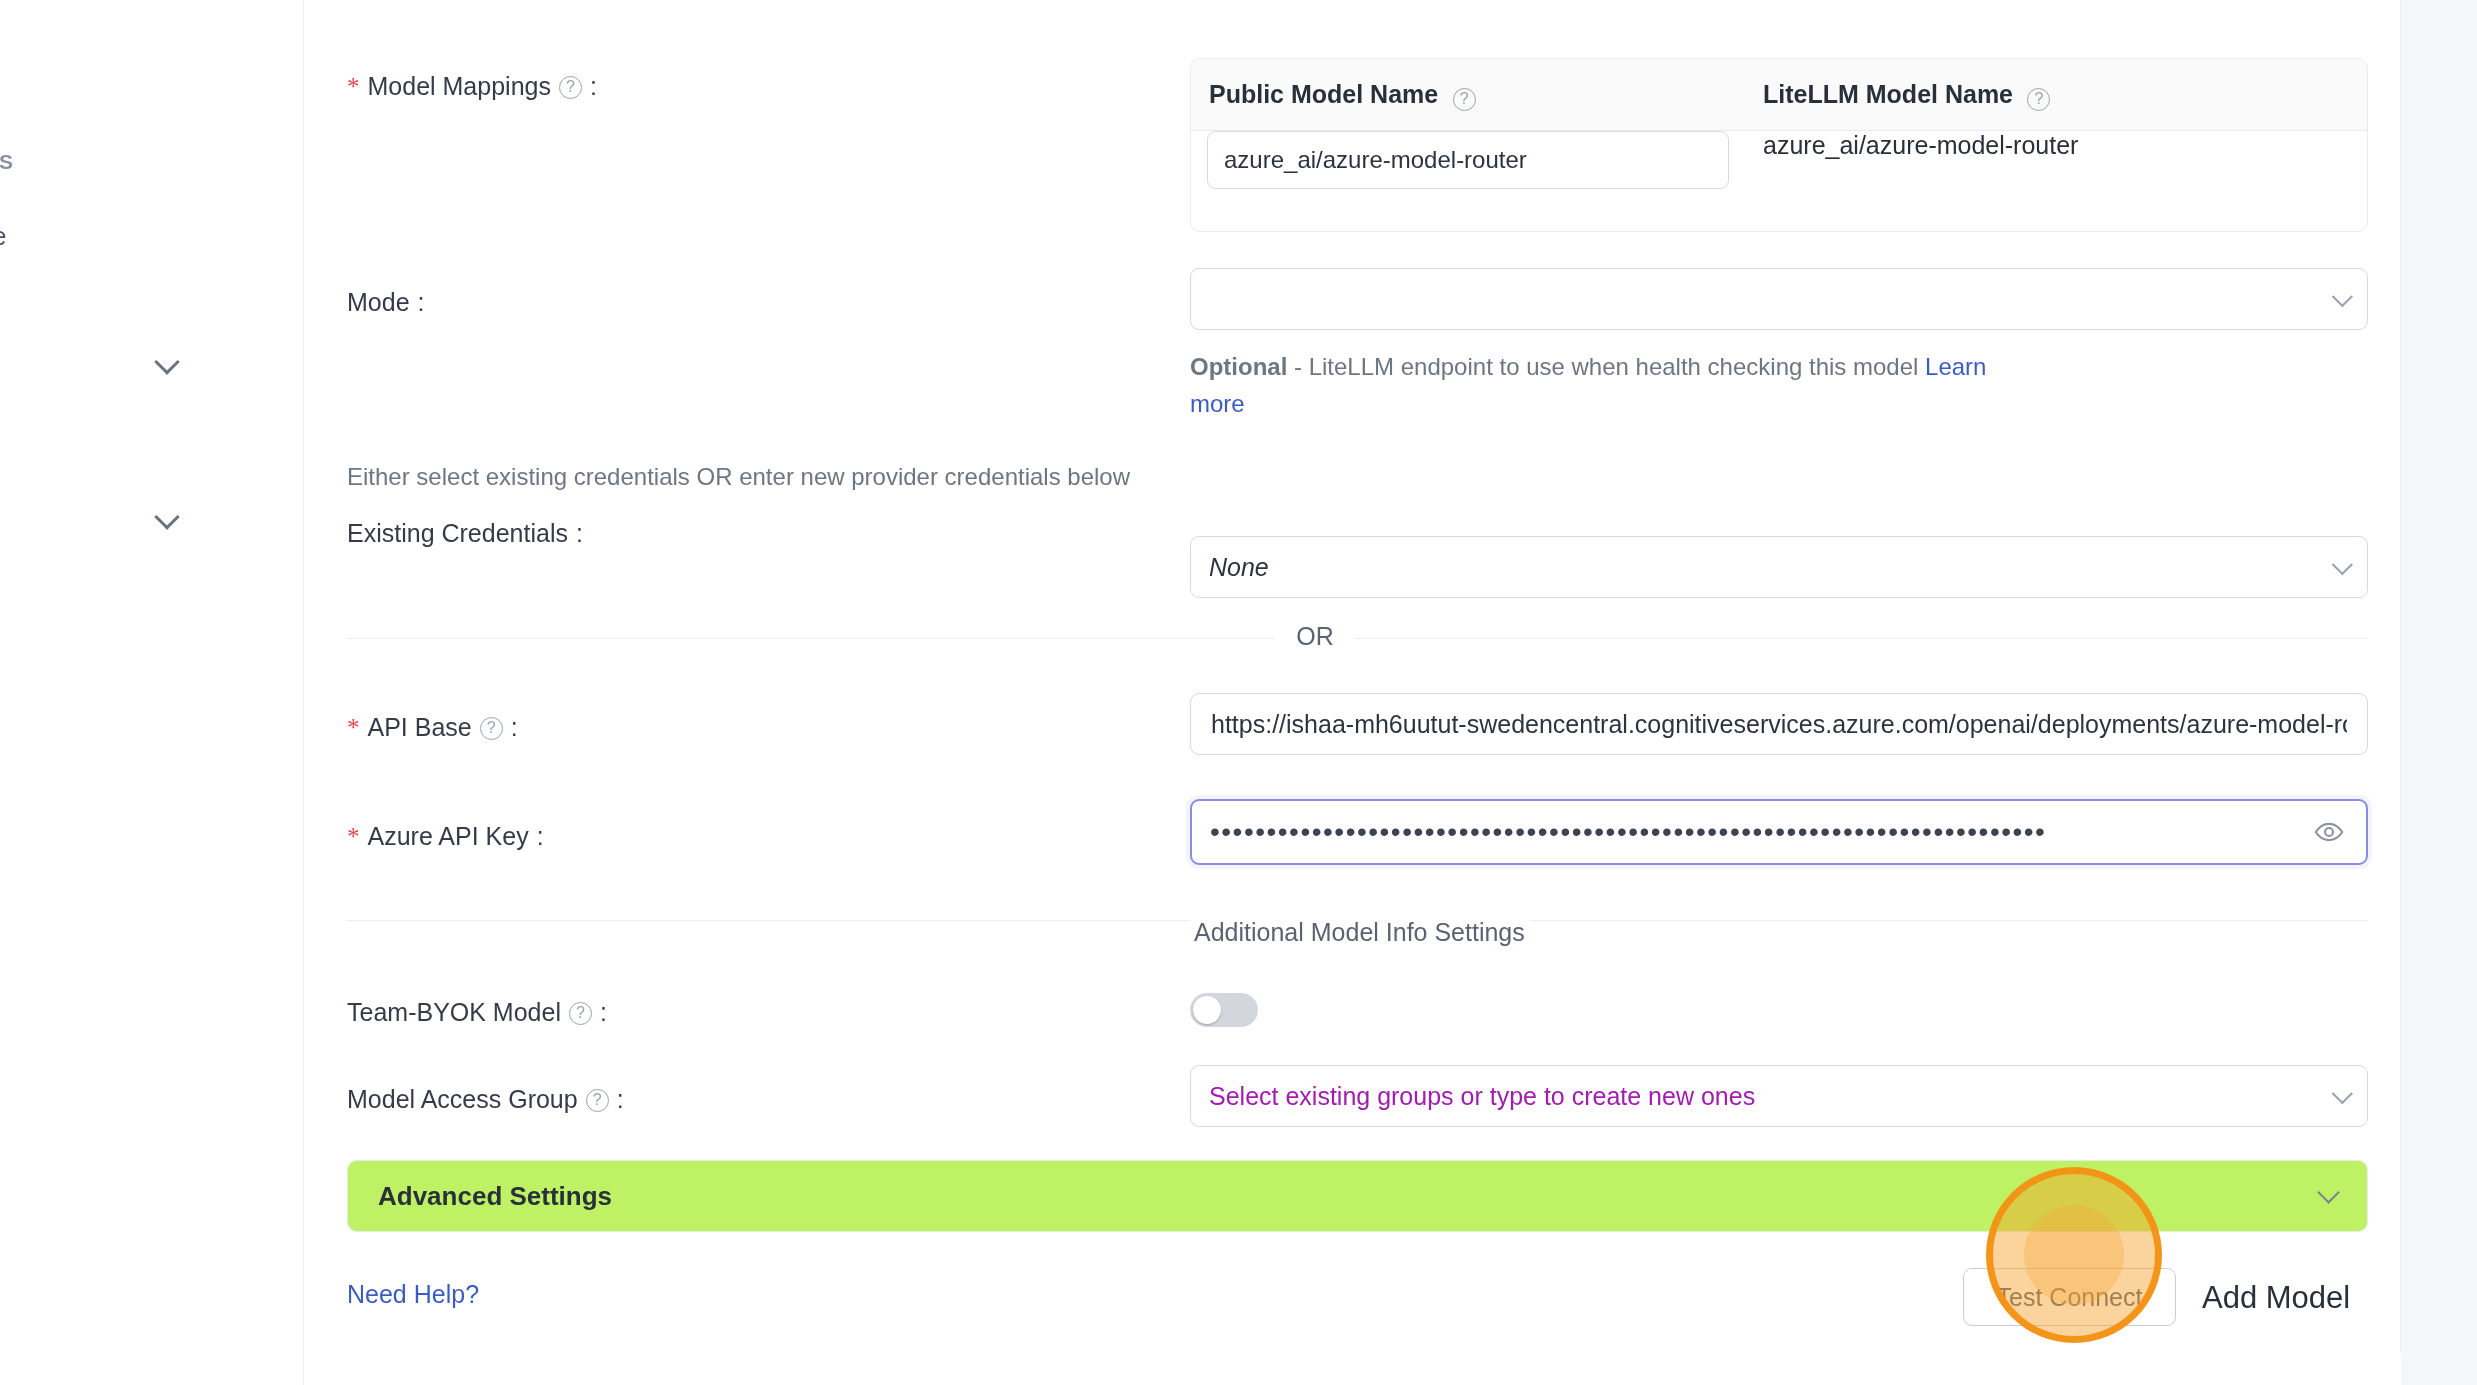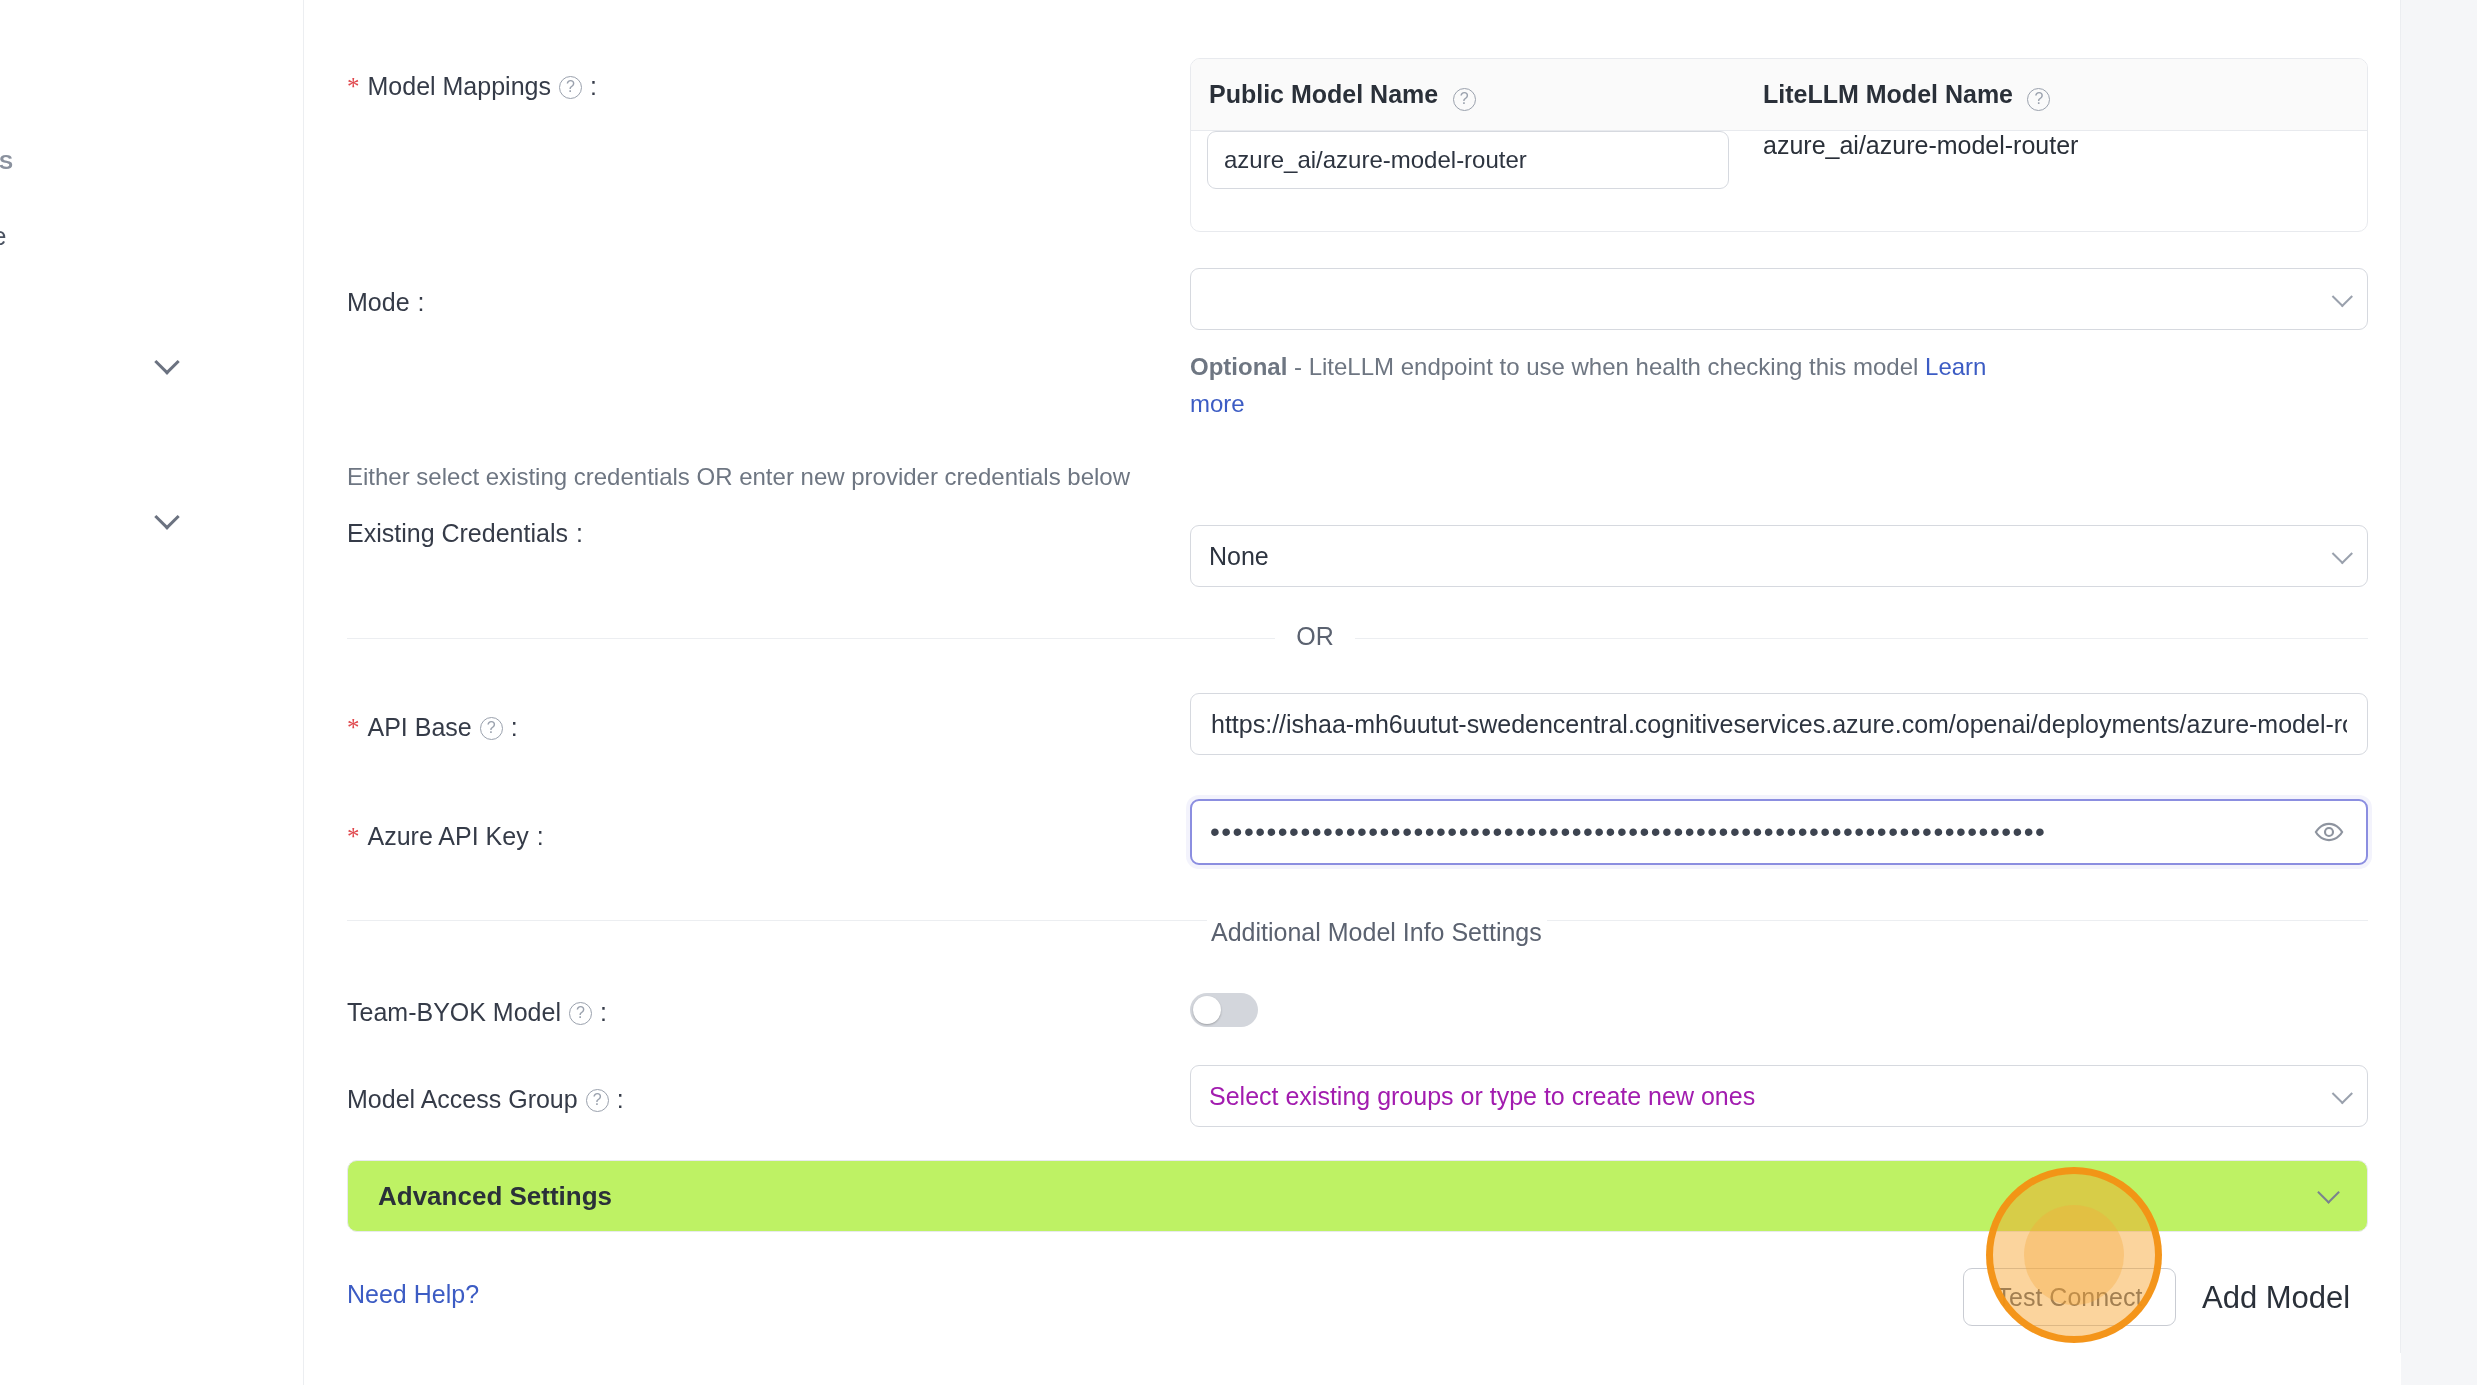--- a/index.html
+++ b/index.html
@@ -381,21 +381,21 @@
   <div class="hint" style="left:1190px; top:348px; width:850px; line-height:1.55;">
     <b>Optional</b><span> - LiteLLM endpoint to use when health checking this model </span><span style="color:#3c5cc4;">Learn more</span>
   </div>
 
   <div class="hint" style="left:347px; top:463px;">Either select existing credentials OR enter new provider credentials below</div>
 
   <div class="lbl" style="top:519px;">
     <span>Existing Credentials</span>
     <span class="colon">:</span>
   </div>
-  <div class="field" style="top:525px;">
+  <div class="field" style="top:536px;font-style:italic;">
     <span>None</span>
     <span class="caret"></span>
   </div>
 
   <div class="divider-row" style="top:638px;"></div>
   <div class="center-note" style="left:1275px; top:622px; width:80px; background:#fff;">OR</div>
 
   <div class="lbl" style="top:713px;">
     <span class="req-star">*</span>
     <span>API Base</span>
@@ -415,21 +415,21 @@
     <span class="dots">••••••••••••••••••••••••••••••••••••••••••••••••••••••••••••••••••••••••••</span>
     <span class="eye">
       <svg width="30" height="30" viewBox="0 0 24 24" fill="none" stroke="#8e949f" stroke-width="1.7">
         <path d="M1.5 12S5 5.5 12 5.5 22.5 12 22.5 12 19 18.5 12 18.5 1.5 12 1.5 12z"></path>
         <circle cx="12" cy="12" r="3.2"></circle>
       </svg>
     </span>
   </div>
 
   <div class="divider-row" style="top:920px;"></div>
-  <div class="center-note" style="left:1190px; top:918px; width:340px; background:#fff; text-align:left; padding-left:4px;margin-left:17px;">Additional Model Info Settings</div>
+  <div class="center-note" style="left:1190px; top:918px; width:340px; background:#fff; text-align:left; padding-left:4px;">Additional Model Info Settings</div>
 
   <div class="lbl" style="top:998px;">
     <span>Team-BYOK Model</span>
     <span class="qmark">?</span>
     <span class="colon">:</span>
   </div>
   <div class="toggle" style="top:993px;">
     <div class="knob"></div>
   </div>
 

